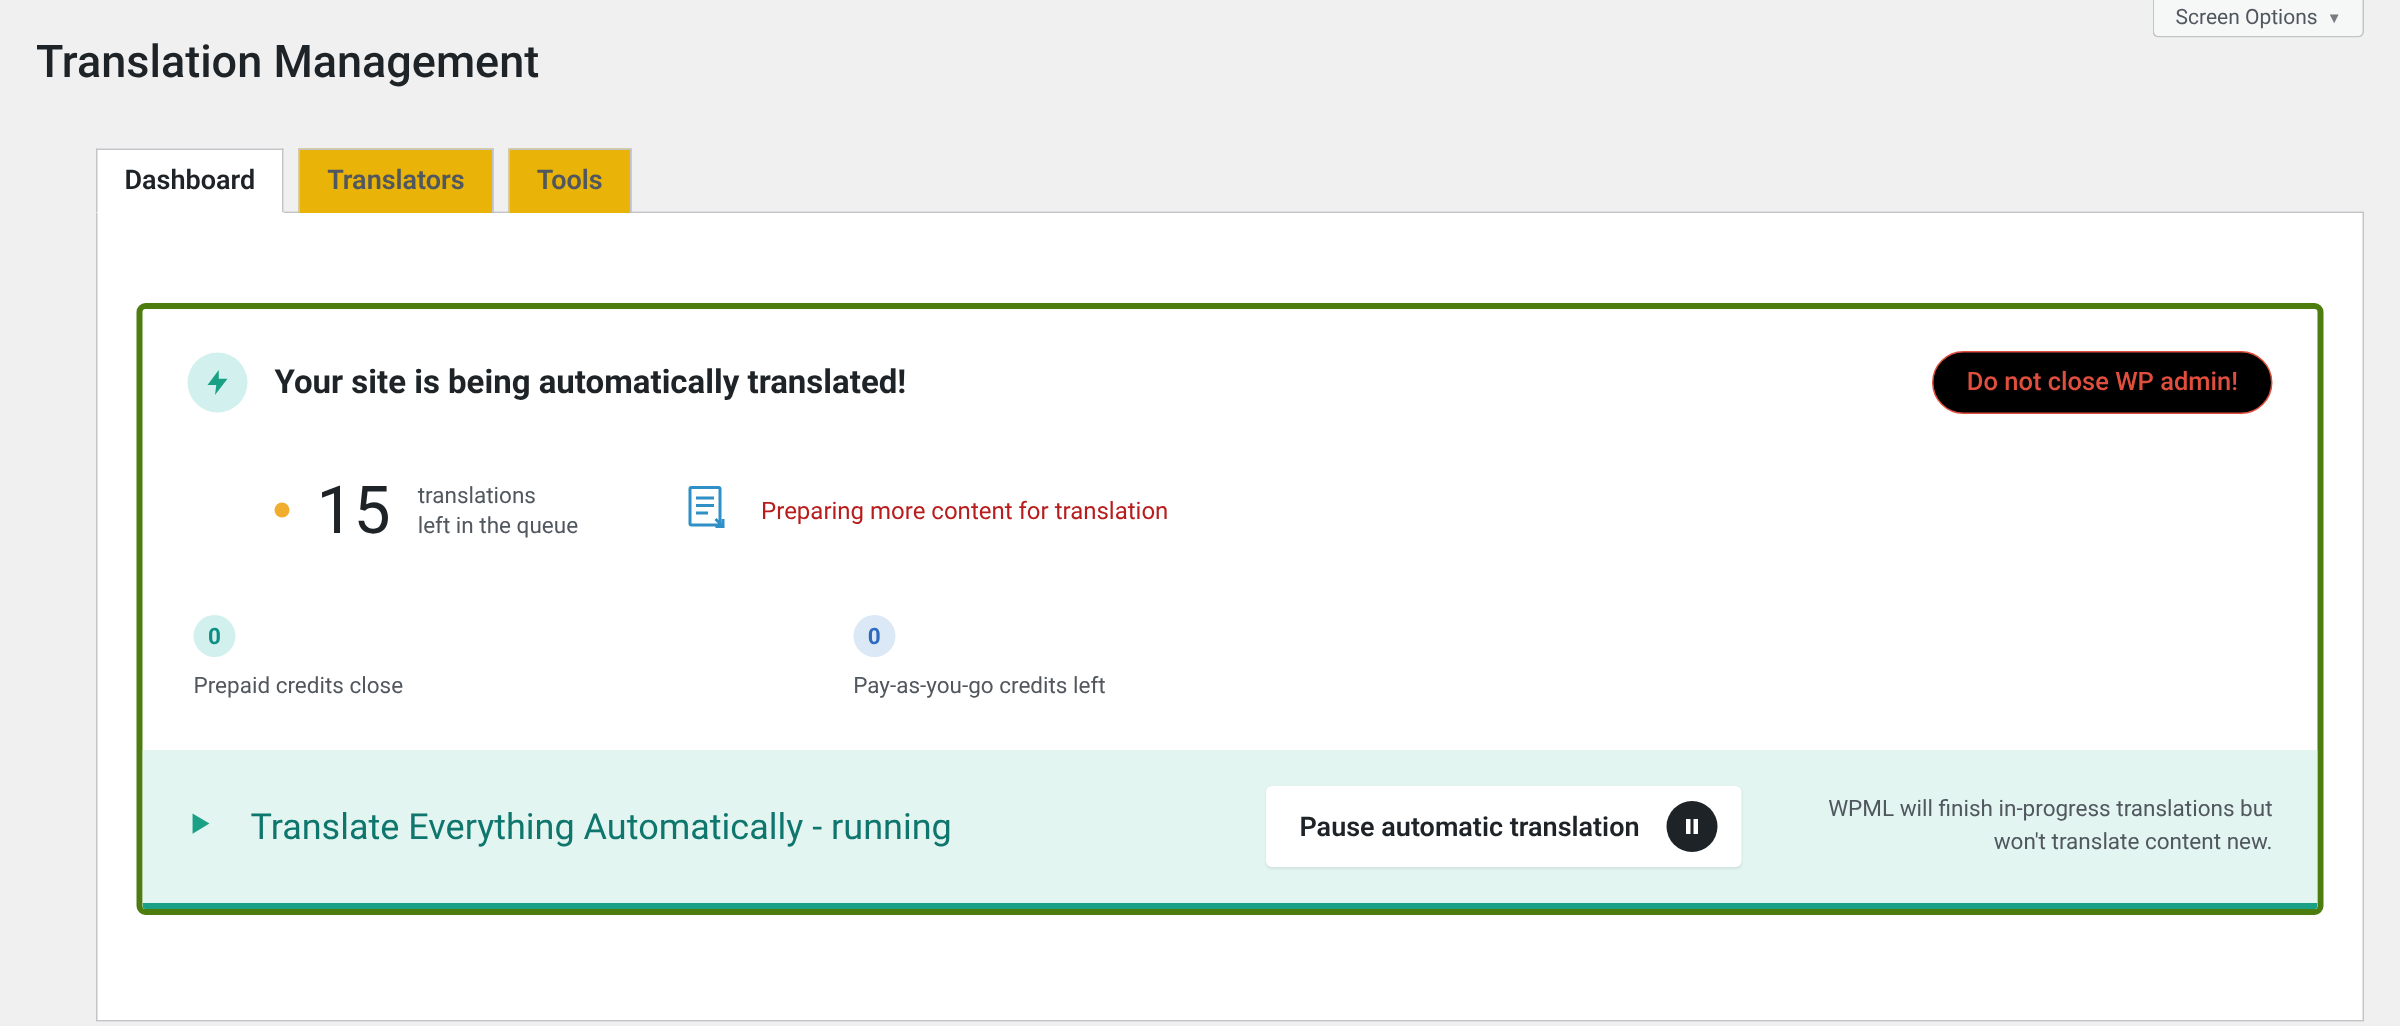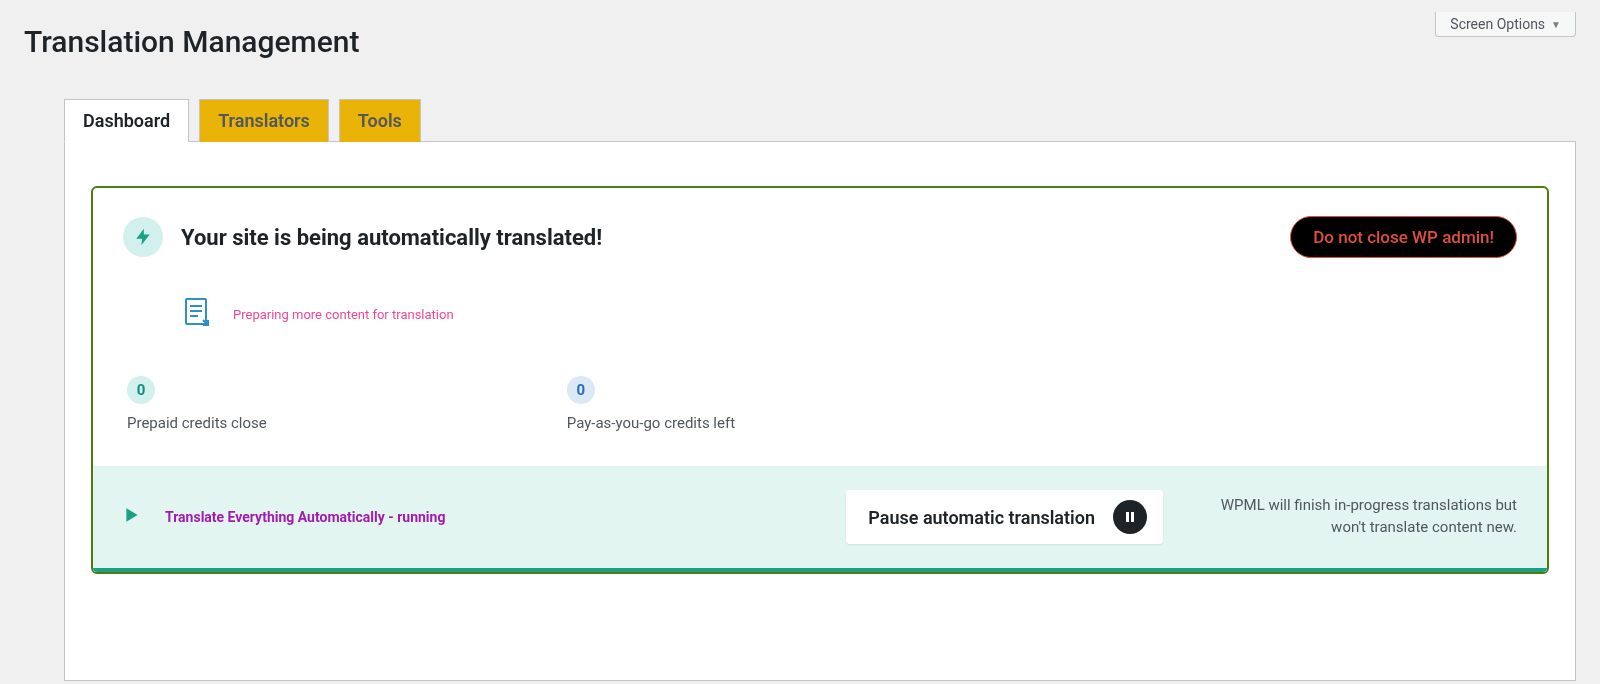--- a/index.html
+++ b/index.html
@@ -6,21 +6,21 @@
   body {
     font-family: -apple-system, BlinkMacSystemFont, "Segoe UI", Roboto, Helvetica, Arial, sans-serif;
     background: #f0f0f1;
     color: #1e1e1e;
     width: 1600px;
     height: 684px;
     position: relative;
   }
   .screen-options {
     position: absolute;
-    top: 12px;
+    top: 0;
     right: 24px;
     background: #f6f7f7;
     border: 1px solid #c3c4c7;
     border-top: none;
     border-radius: 0 0 4px 4px;
     padding: 4px 14px;
     font-size: 14px;
     color: #50575e;
     cursor: pointer;
     display: flex;
@@ -64,23 +64,23 @@
   }
   .panel {
     background: #fff;
     border: 1px solid #c3c4c7;
     margin-top: -1px;
     padding: 44px 0 0 0;
     min-height: 540px;
   }
   .card {
     background: #fff;
-    border: 2px solid #4d7c0f;
+    border: 4px solid #4d7c0f;
     border-radius: 6px;
-    margin: 0 26px;
+    margin: 16px 26px;
     overflow: hidden;
   }
   .card-top {
     padding: 28px 30px 34px 30px;
   }
   .headline-row {
     display: flex;
     align-items: center;
     justify-content: space-between;
   }
@@ -142,22 +142,22 @@
     color: #50575e;
     line-height: 1.35;
   }
   .preparing-block {
     display: flex;
     align-items: center;
     gap: 20px;
   }
   .doc-icon svg { width: 32px; height: 32px; }
   .preparing-text {
-    font-size: 13px;
-    color: #ec4899;
+    font-size: 16px;
+    color: #b91c1c;
     text-align: center;
   }
   .credits-row {
     display: flex;
     gap: 300px;
     margin: 44px 0 0 4px;
   }
   .credit-block {
     display: flex;
     flex-direction: column;
@@ -182,23 +182,23 @@
   .status-bar {
     background: #e3f5f1;
     border-bottom: 4px solid #1aa085;
     padding: 24px 30px;
     display: flex;
     align-items: center;
     gap: 24px;
   }
   .play-icon svg { width: 18px; height: 18px; }
   .status-text {
-    font-size: 14px;
-    font-weight: 700;
-    color: #a21caf;
+    font-size: 24px;
+    font-weight: 400;
+    color: #0f766e;
     flex: 0 0 auto;
   }
   .status-spacer { flex: 1; }
   .pause-btn {
     background: #fff;
     border-radius: 4px;
     padding: 10px 16px 10px 22px;
     display: flex;
     align-items: center;
     gap: 18px;
@@ -259,20 +259,28 @@
               <svg viewBox="0 0 24 24" fill="#1aa085">
                   <path d="M13 2 L4 14 H11 L10 22 L20 9 H13 Z"></path>
                 </svg>
             </div>
             <div class="headline-text">Your site is being automatically translated!</div>
           </div>
           <div class="warning-pill">Do not close WP admin!</div>
         </div>
 
         <div class="queue-row">
+          <div class="queue-block">
+            <div class="dot"></div>
+            <div class="queue-number">15</div>
+            <div class="queue-labels">
+              <span>translations</span>
+              <span>left in the queue</span>
+            </div>
+          </div>
           <div class="preparing-block">
             <span class="doc-icon">
               <svg viewBox="0 0 32 32" fill="none">
                 <rect x="5" y="3" width="20" height="25" rx="1" stroke="#2e90c6" stroke-width="2" fill="#fff"></rect>
                 <line x1="9" y1="10" x2="21" y2="10" stroke="#2e90c6" stroke-width="2"></line>
                 <line x1="9" y1="15" x2="21" y2="15" stroke="#2e90c6" stroke-width="2"></line>
                 <line x1="9" y1="20" x2="17" y2="20" stroke="#2e90c6" stroke-width="2"></line>
                 <path d="M22 24 L27 29 M27 24 L27 29 L22 29" stroke="#2e90c6" stroke-width="2" fill="none"></path>
               </svg>
             </span>

